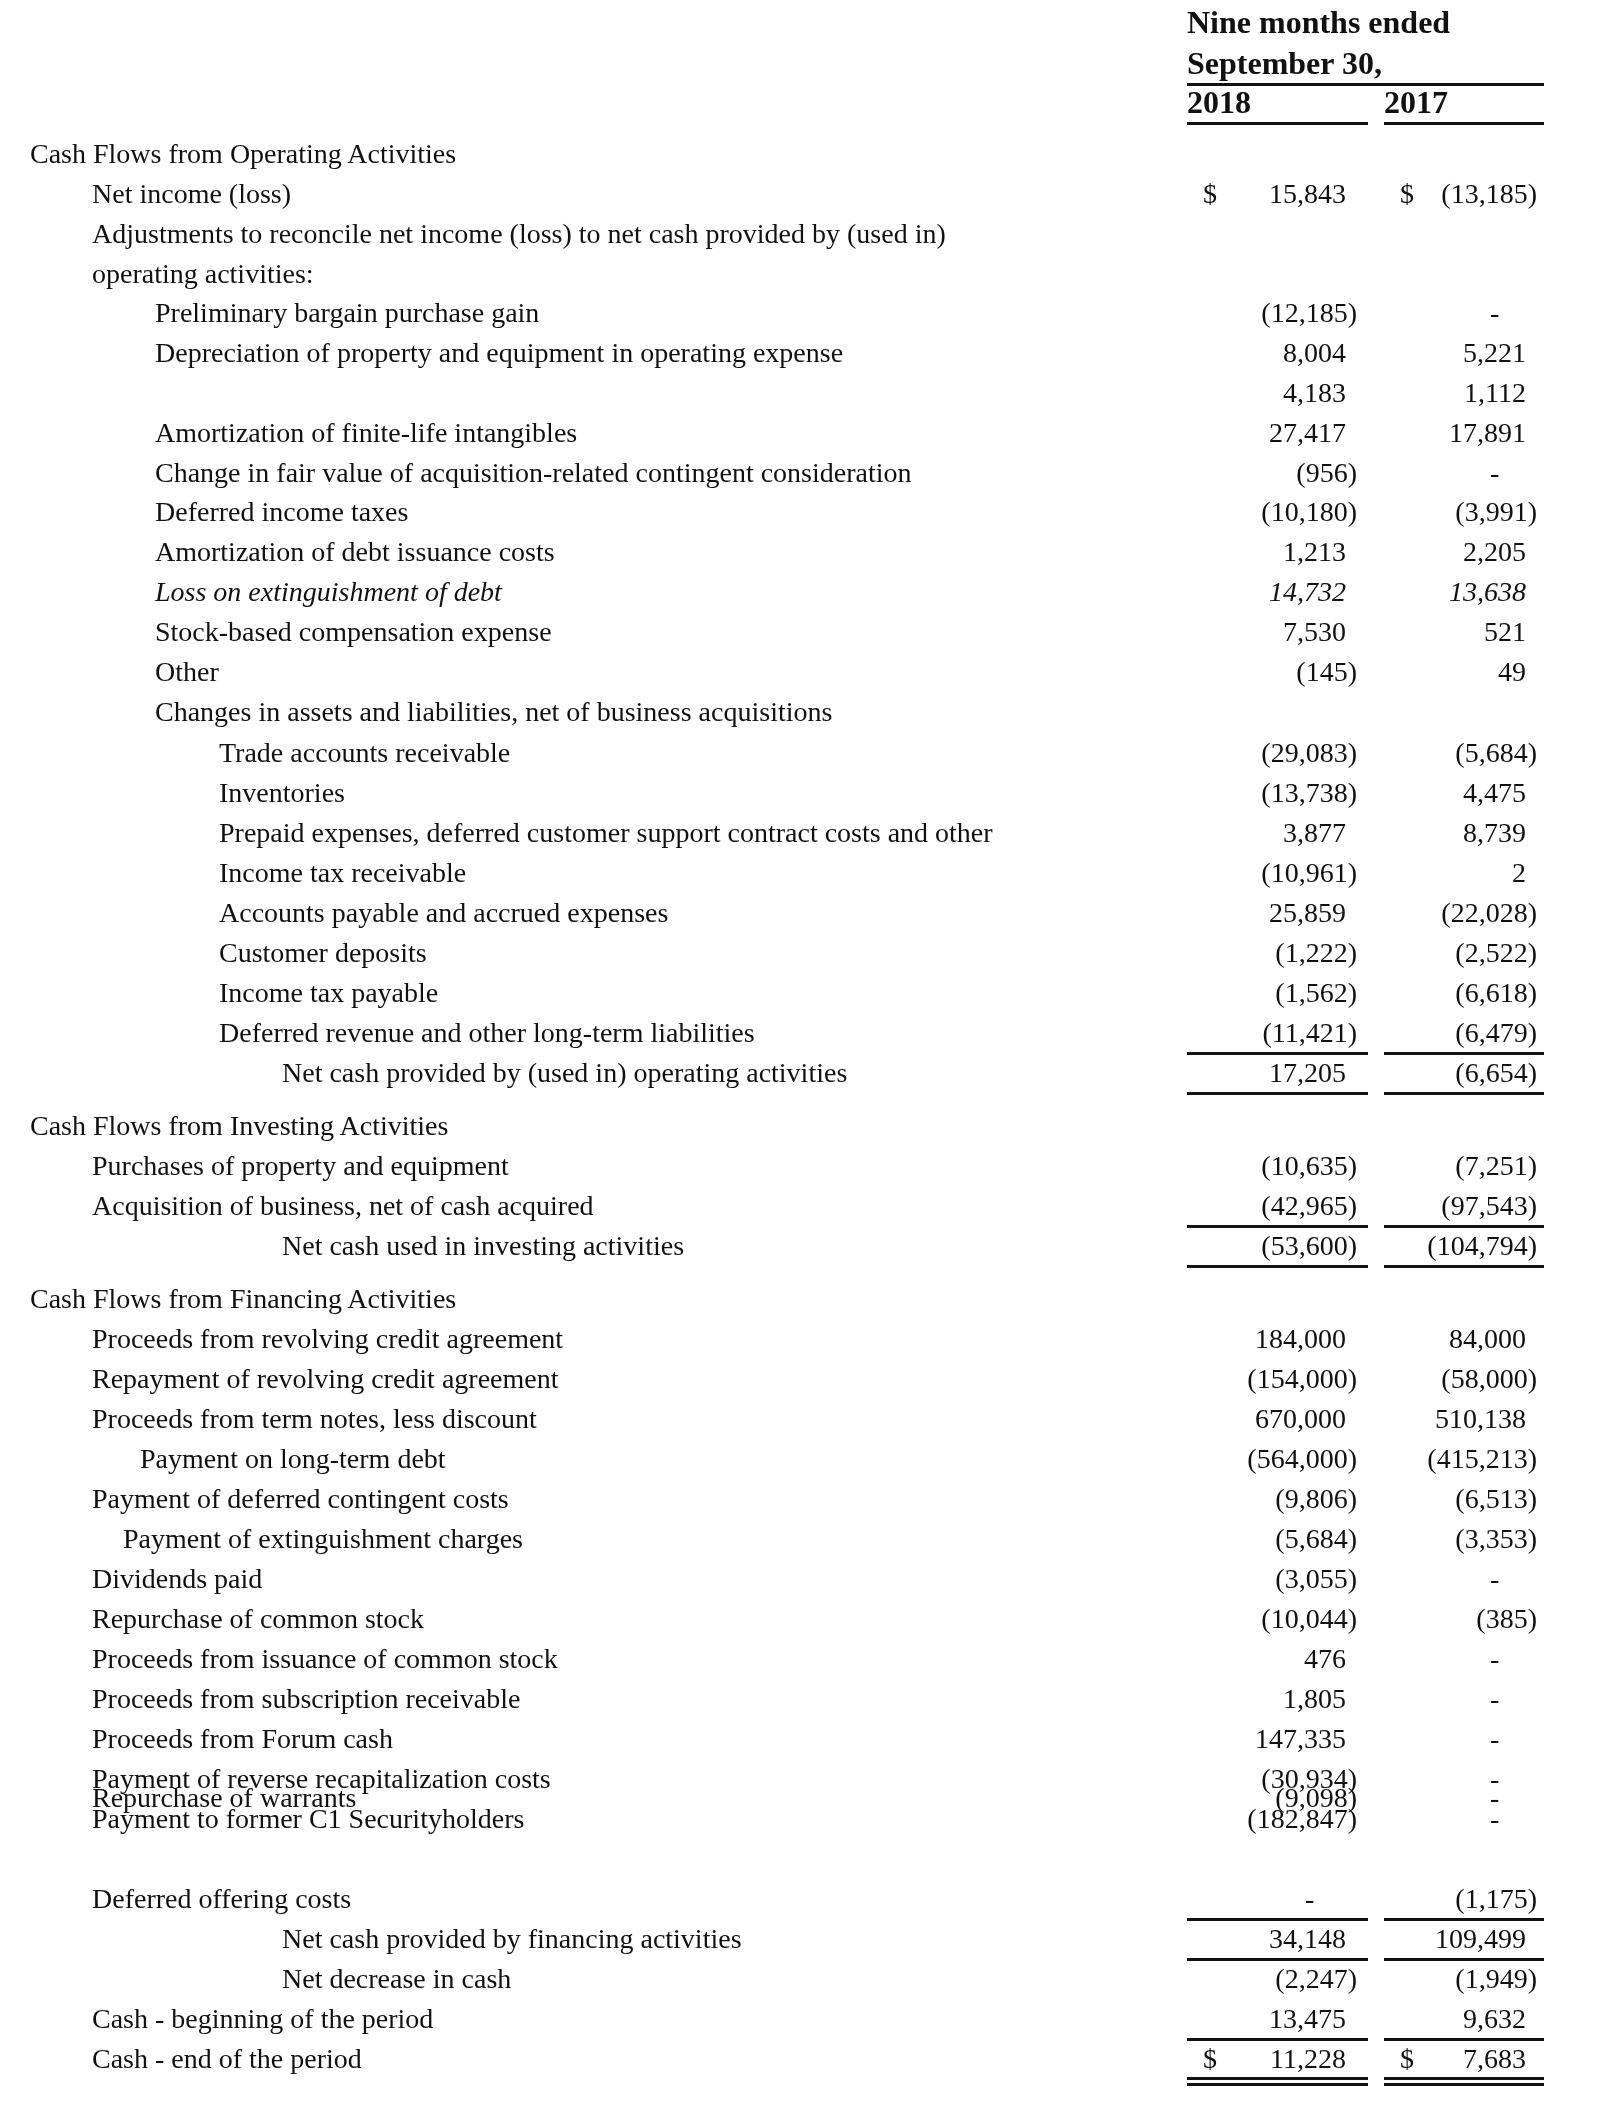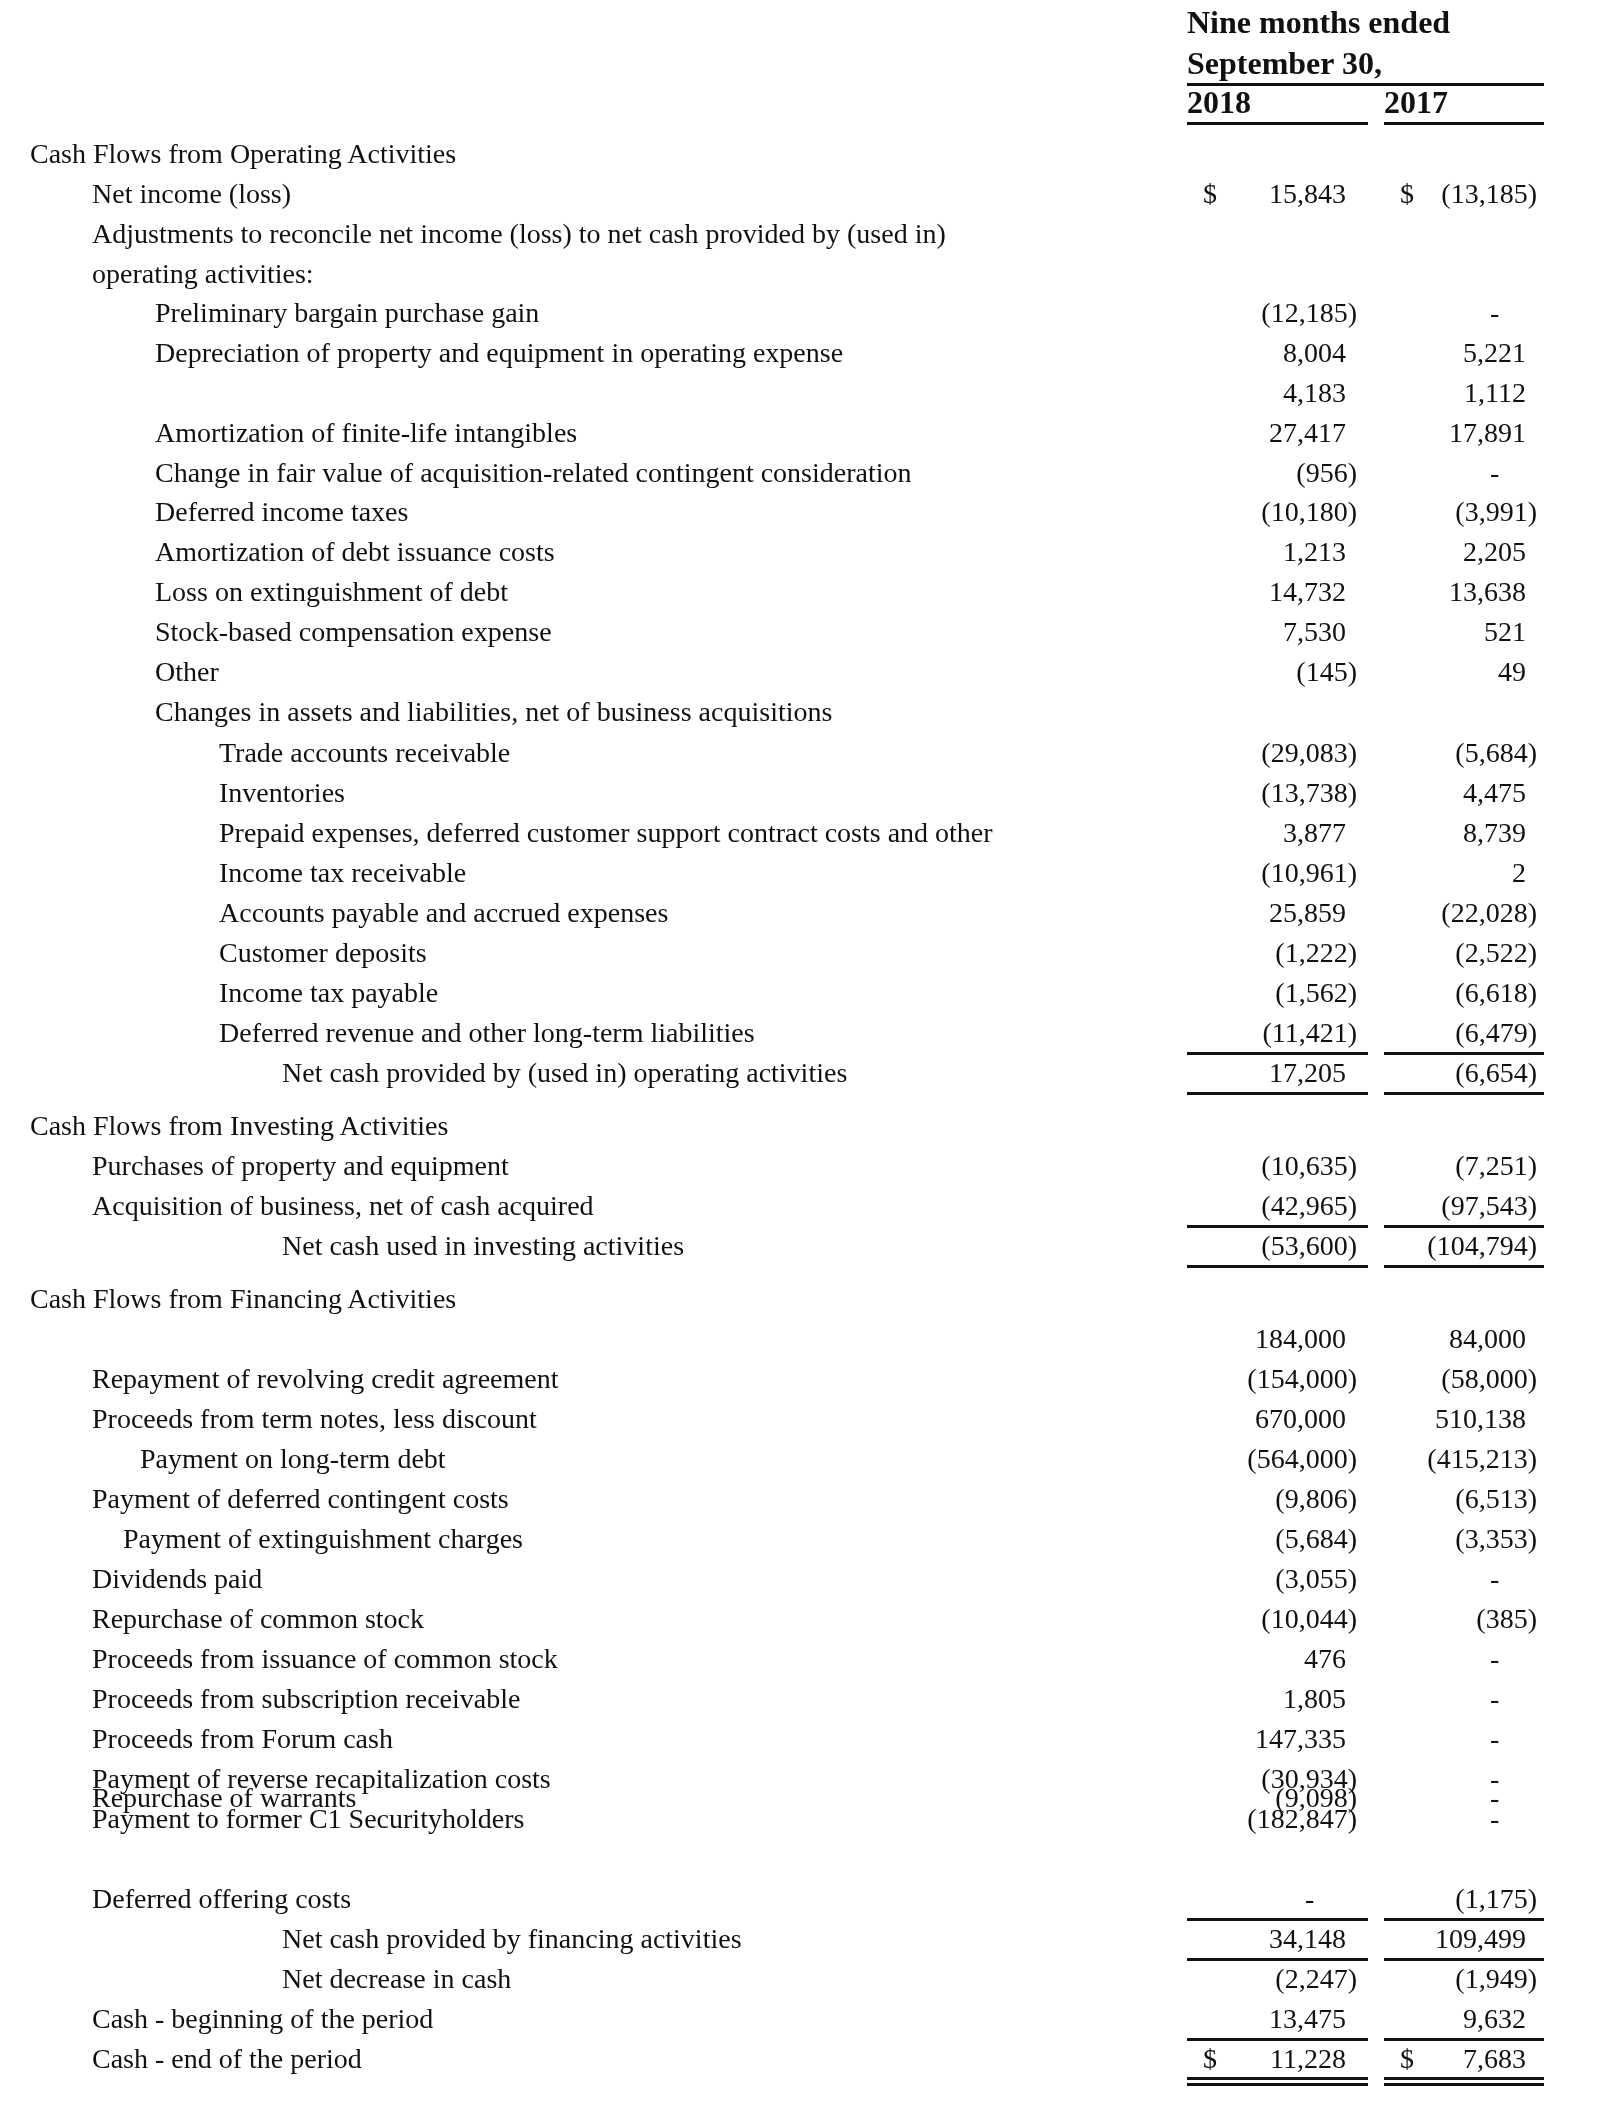--- a/index.html
+++ b/index.html
@@ -74,21 +74,21 @@
     <div class="row" style="top: 492px;">
       <span class="label" style="left: 155px;">Deferred income taxes</span>
       <span class="v1" style="box-sizing: border-box;">(10,180)</span>
       <span class="v2" style="box-sizing: border-box;">(3,991)</span>
     </div>
     <div class="row" style="top: 532px;">
       <span class="label" style="left: 155px;">Amortization of debt issuance costs</span>
       <span class="v1" style="padding-right: 11px; box-sizing: border-box;">1,213</span>
       <span class="v2" style="padding-right: 11px; box-sizing: border-box;">2,205</span>
     </div>
-    <div class="row" style="top: 572px;">
+    <div class="row" style="top: 572px; font-style: italic;">
       <span class="label" style="left: 155px;">Loss on extinguishment of debt</span>
       <span class="v1" style="padding-right: 11px; box-sizing: border-box;">14,732</span>
       <span class="v2" style="padding-right: 11px; box-sizing: border-box;">13,638</span>
     </div>
     <div class="row" style="top: 612px;">
       <span class="label" style="left: 155px;">Stock-based compensation expense</span>
       <span class="v1" style="padding-right: 11px; box-sizing: border-box;">7,530</span>
       <span class="v2" style="padding-right: 11px; box-sizing: border-box;">521</span>
     </div>
     <div class="row" style="top: 652px;">
@@ -167,20 +167,21 @@
       <span class="label" style="left: 282px;">Net cash used in investing activities</span>
       <span class="v1" style="box-sizing: border-box;">(53,600)</span>
       <span class="v2" style="box-sizing: border-box;">(104,794)</span>
     </div>
     <div class="ul" style="left: 1187px; width: 181px; top: 1265px;"></div>
     <div class="ul" style="left: 1384px; width: 160px; top: 1265px;"></div>
     <div class="row" style="top: 1279px;">
       <span class="label" style="left: 30px;">Cash Flows from Financing Activities</span>
     </div>
     <div class="row" style="top: 1319px;">
+      <span class="label" style="left: 92px;">Proceeds from revolving credit agreement</span>
       <span class="v1" style="padding-right: 11px; box-sizing: border-box;">184,000</span>
       <span class="v2" style="padding-right: 11px; box-sizing: border-box;">84,000</span>
     </div>
     <div class="row" style="top: 1359px;">
       <span class="label" style="left: 92px;">Repayment of revolving credit agreement</span>
       <span class="v1" style="box-sizing: border-box;">(154,000)</span>
       <span class="v2" style="box-sizing: border-box;">(58,000)</span>
     </div>
     <div class="row" style="top: 1399px;">
       <span class="label" style="left: 92px;">Proceeds from term notes, less discount</span>

